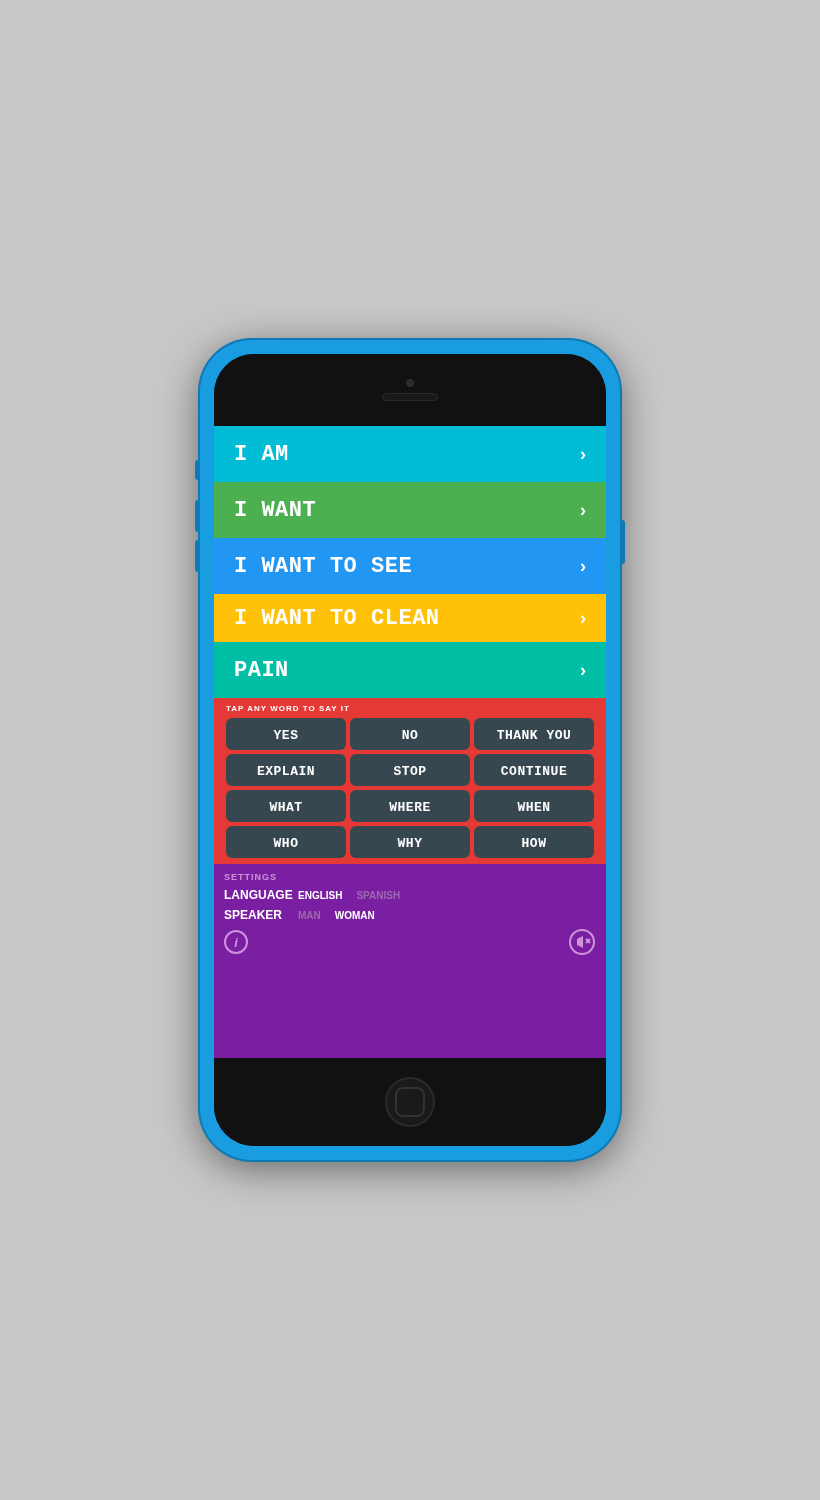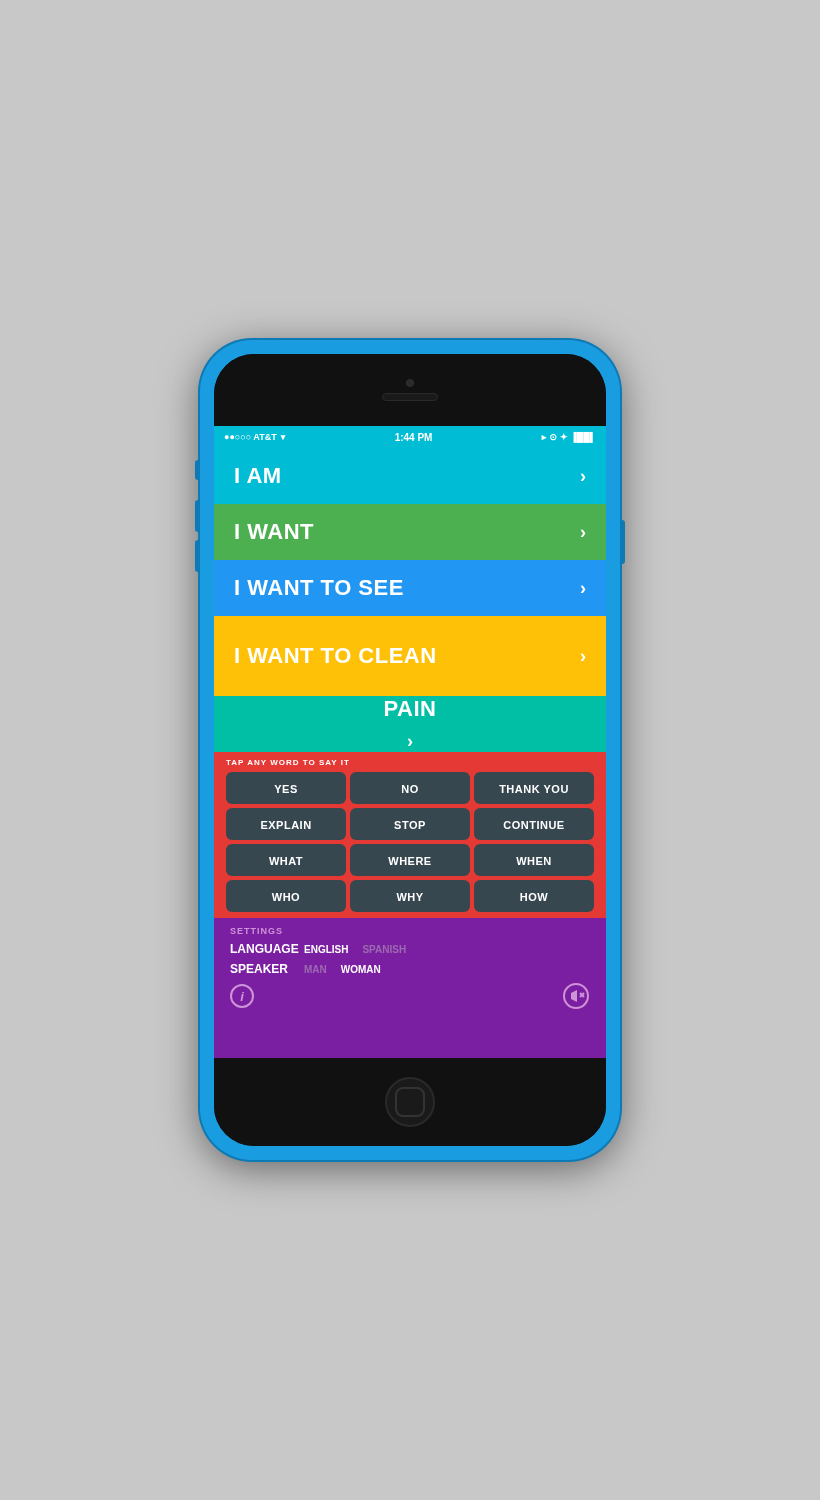--- a/index.html
+++ b/index.html
@@ -120,20 +120,21 @@
       padding: 0 20px;
       cursor: pointer;
       flex-shrink: 0;
     }
 
     .menu-item-label {
       font-size: 22px;
       font-weight: 900;
       color: white;
       letter-spacing: 0.5px;
+      font-family: Liberation Mono, monospace;
     }
 
     .menu-chevron {
       font-size: 18px;
       color: white;
       font-weight: 700;
     }
 
     .menu-i-am {
       background: #00bcd4;
@@ -145,27 +146,26 @@
       height: 56px;
     }
 
     .menu-i-want-to-see {
       background: #2196f3;
       height: 56px;
     }
 
     .menu-i-want-to-clean {
       background: #ffc107;
-      height: 80px;
+      height: 48px;
     }
 
     .menu-pain {
       background: #00bfa5;
       height: 56px;
-      flex-direction: column;
     }
 
     
     .quick-words-section {
       background: #e53935;
       padding: 6px 12px;
       flex-shrink: 0;
     }
 
     .tap-label {
@@ -184,30 +184,31 @@
 
     .quick-btn {
       background: #37474f;
       border-radius: 6px;
       padding: 7px 4px;
       text-align: center;
       cursor: pointer;
     }
 
     .quick-btn-label {
-      font-size: 11px;
+      font-size: 13px;
       font-weight: 800;
       color: white;
       letter-spacing: 0.5px;
+      font-family: Liberation Mono, monospace;
     }
 
     
     .settings-section {
       background: #7b1fa2;
-      padding: 8px 16px;
+      padding: 8px 10px;
       flex-shrink: 0;
       flex: 1;
     }
 
     .settings-title {
       font-size: 9px;
       font-weight: 700;
       color: #ce93d8;
       letter-spacing: 1px;
       margin-bottom: 6px;
@@ -348,33 +349,20 @@
 
   <div class="phone-inner">
 
     <div class="top-bezel">
       <div class="camera"></div>
       <div class="speaker-grille"></div>
     </div>
 
     <div class="screen">
 
-      <div class="status-bar">
-        <div class="status-left">
-          <span>●●○○○ AT&amp;T</span>
-          <span>▾</span>
-        </div>
-        <div class="status-center">1:44 PM</div>
-        <div class="status-right">
-          <span>▸</span>
-          <span>⊙</span>
-          <span>✦</span>
-          <span>▐██▌</span>
-        </div>
-      </div>
 
       <div class="menu-item menu-i-am">
         <span class="menu-item-label">I AM</span>
         <span class="menu-chevron">›</span>
       </div>
 
       <div class="menu-item menu-i-want">
         <span class="menu-item-label">I WANT</span>
         <span class="menu-chevron">›</span>
       </div>

